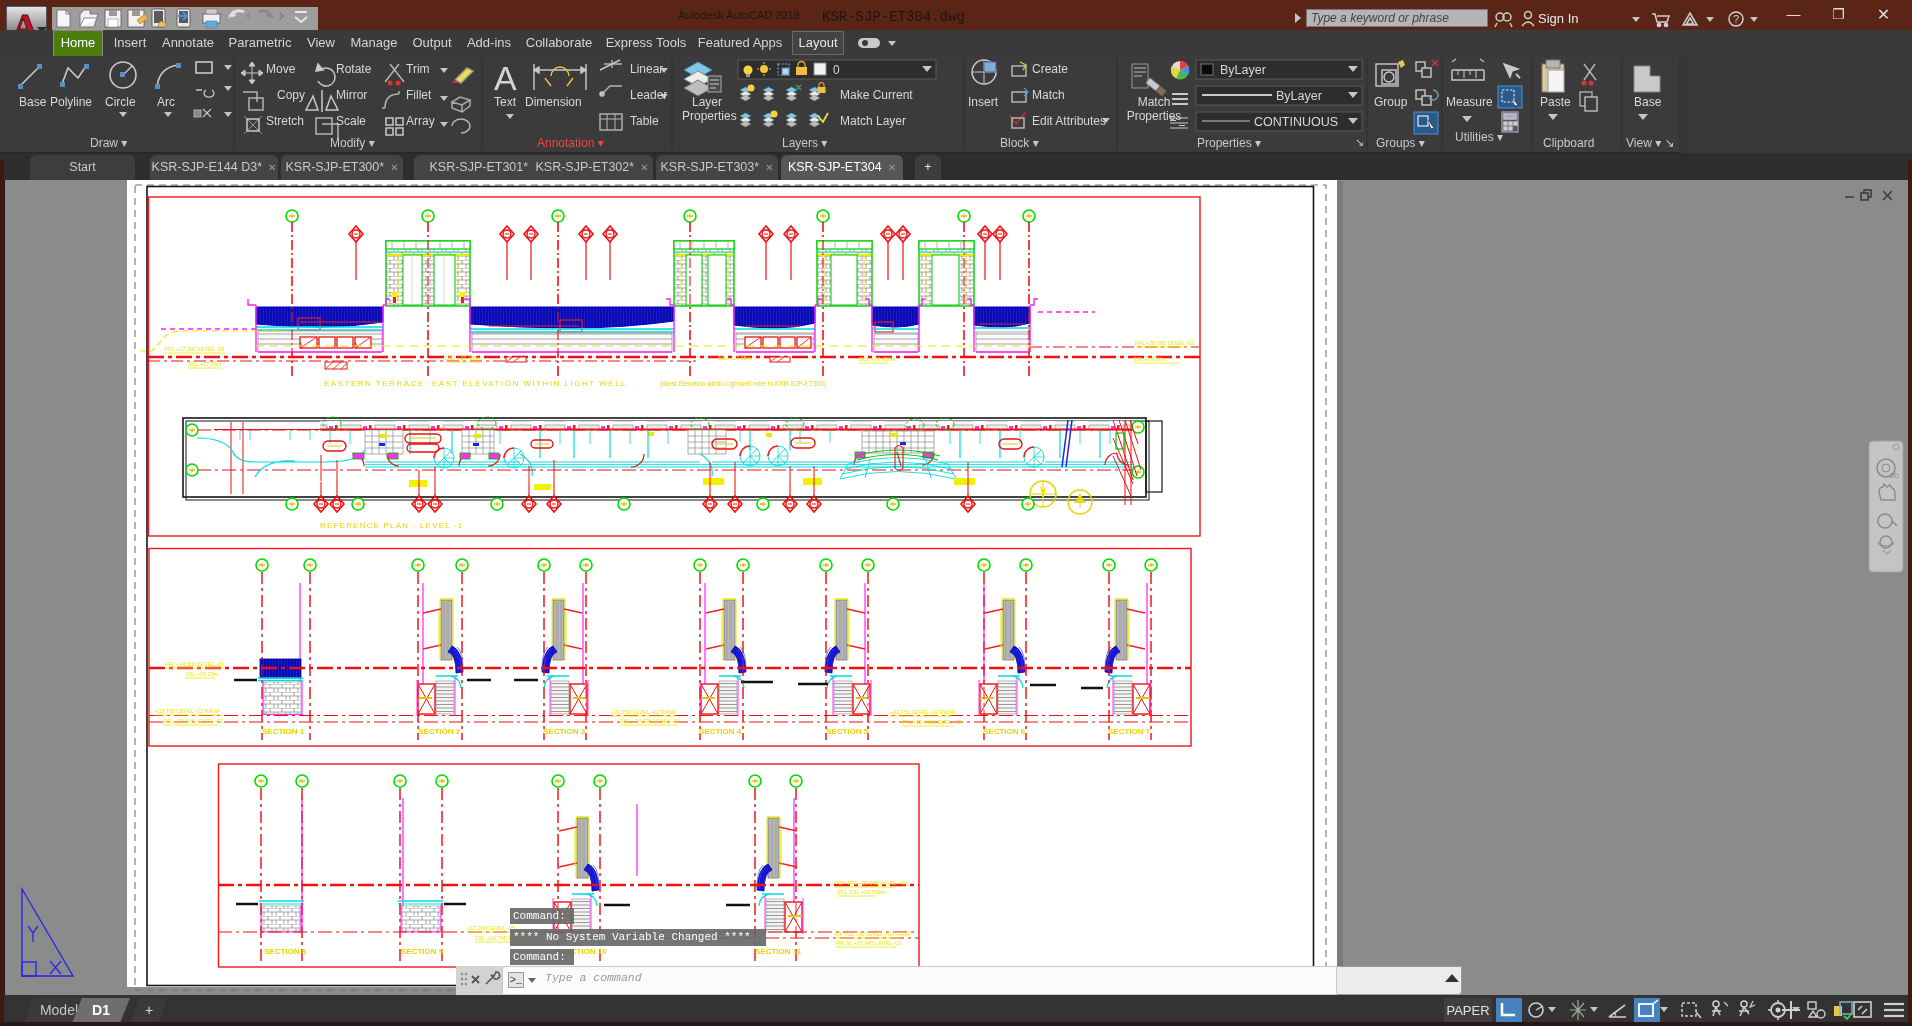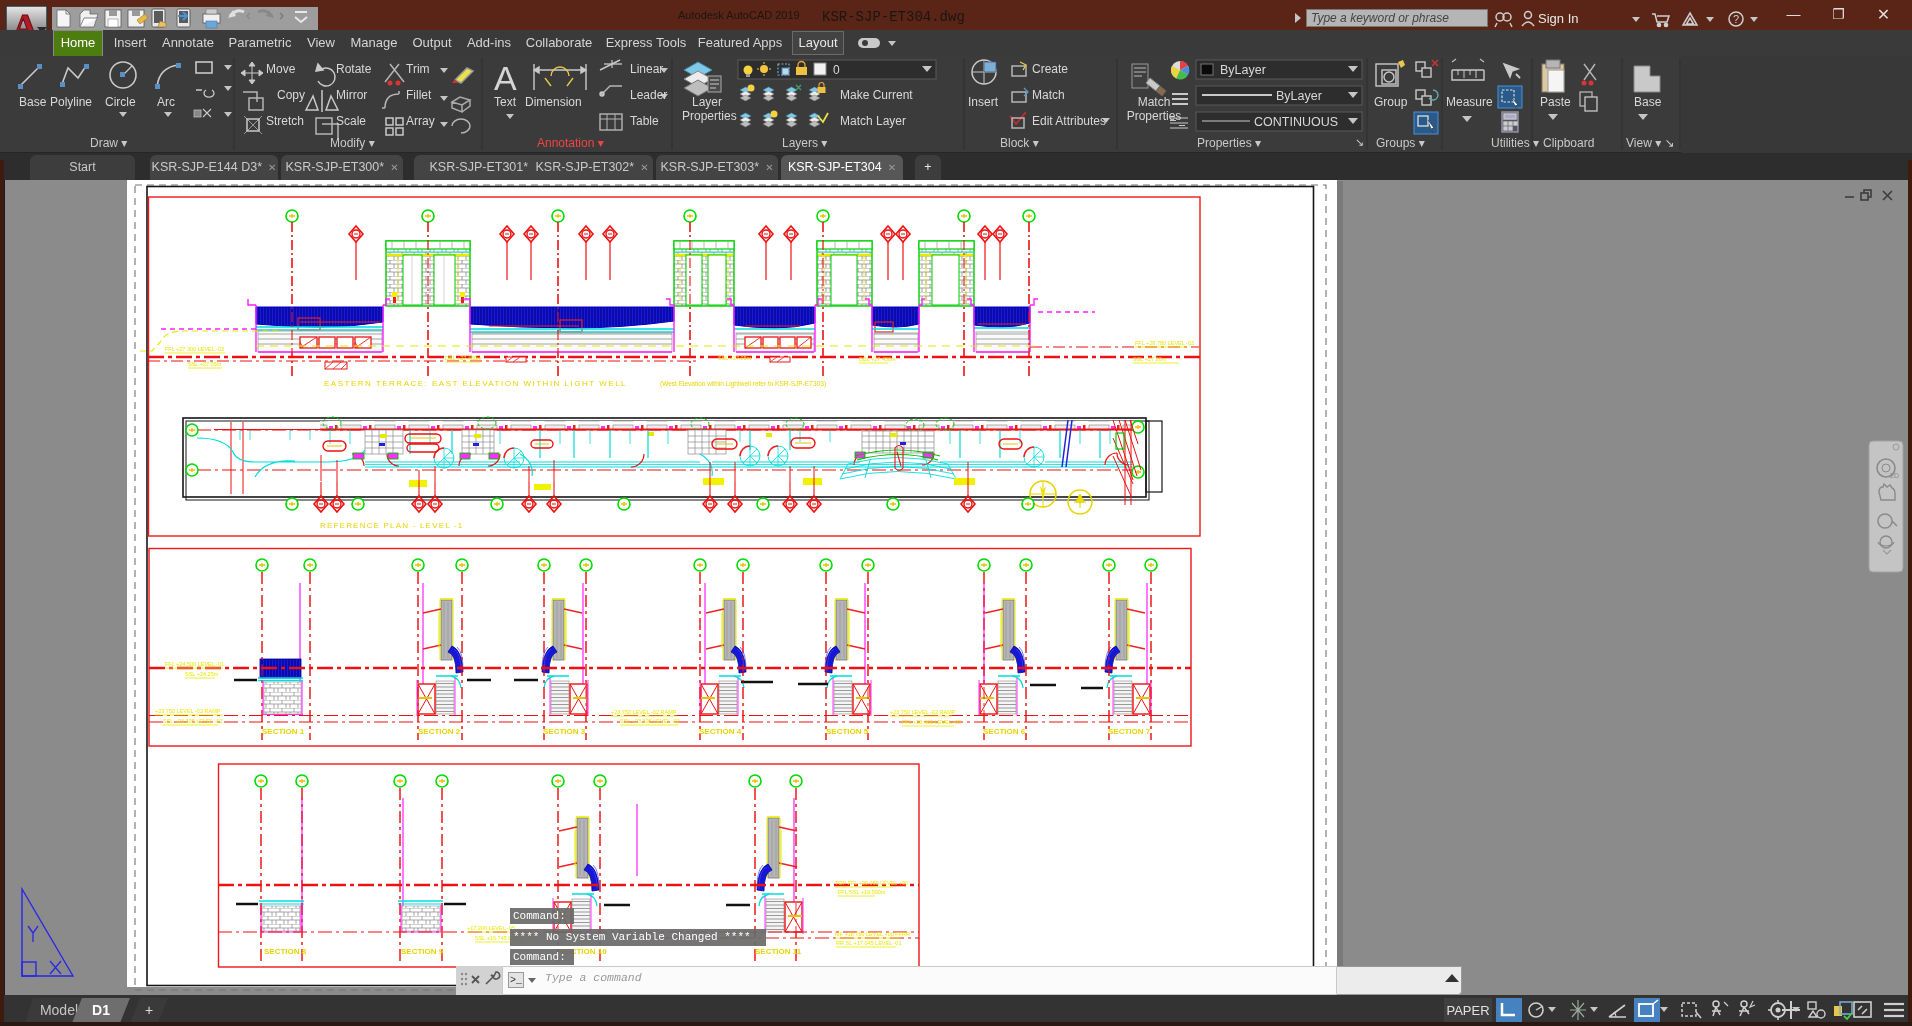--- a/index.html
+++ b/index.html
@@ -415,21 +415,21 @@
 <div class="smalltxt" style="left:1634px;top:95px;">Base</div>
 
 <div class="smalltxt" style="left:90px;top:136px;color:#c9c9c9;">Draw ▾</div>
 <div class="smalltxt" style="left:330px;top:136px;color:#c9c9c9;">Modify ▾</div>
 <div class="smalltxt" style="left:537px;top:136px;color:#ef4444;">Annotation ▾</div>
 <div class="smalltxt" style="left:782px;top:136px;color:#c9c9c9;">Layers ▾</div>
 <div class="smalltxt" style="left:1000px;top:136px;color:#c9c9c9;">Block ▾</div>
 <div class="smalltxt" style="left:1197px;top:136px;color:#c9c9c9;">Properties ▾</div>
 <div class="smalltxt" style="left:1355px;top:136px;color:#c9c9c9;font-size:11px;">↘</div>
 <div class="smalltxt" style="left:1376px;top:136px;color:#c9c9c9;">Groups ▾</div>
-<div class="smalltxt" style="left:1455px;top:136px;color:#c9c9c9;margin-left:36px;">Utilities ▾</div>
+<div class="smalltxt" style="left:1455px;top:130px;color:#c9c9c9;">Utilities ▾</div>
 <div class="smalltxt" style="left:1543px;top:136px;color:#c9c9c9;">Clipboard</div>
 <div class="smalltxt" style="left:1626px;top:136px;color:#c9c9c9;">View ▾ ↘</div>
 <div id="filetabs"></div>
 <div class="ftab" style="left:30px;width:105px;background:#3d3d3d;">Start</div>
 <div class="ftab" style="left:150px;width:128px;">KSR-SJP-E144 D3*<span class="x">✕</span></div>
 <div class="ftab" style="left:281px;width:122px;">KSR-SJP-ET300*<span class="x">✕</span></div>
 <div class="ftab" style="left:414px;width:144px;">KSR-SJP-ET301*<span class="x">✕</span></div>
 <div class="ftab" style="left:531px;width:122px;">KSR-SJP-ET302*<span class="x">✕</span></div>
 <div class="ftab" style="left:656px;width:122px;">KSR-SJP-ET303*<span class="x">✕</span></div>
 <div class="ftab active" style="left:781px;width:122px;">KSR-SJP-ET304<span class="x">✕</span></div>

